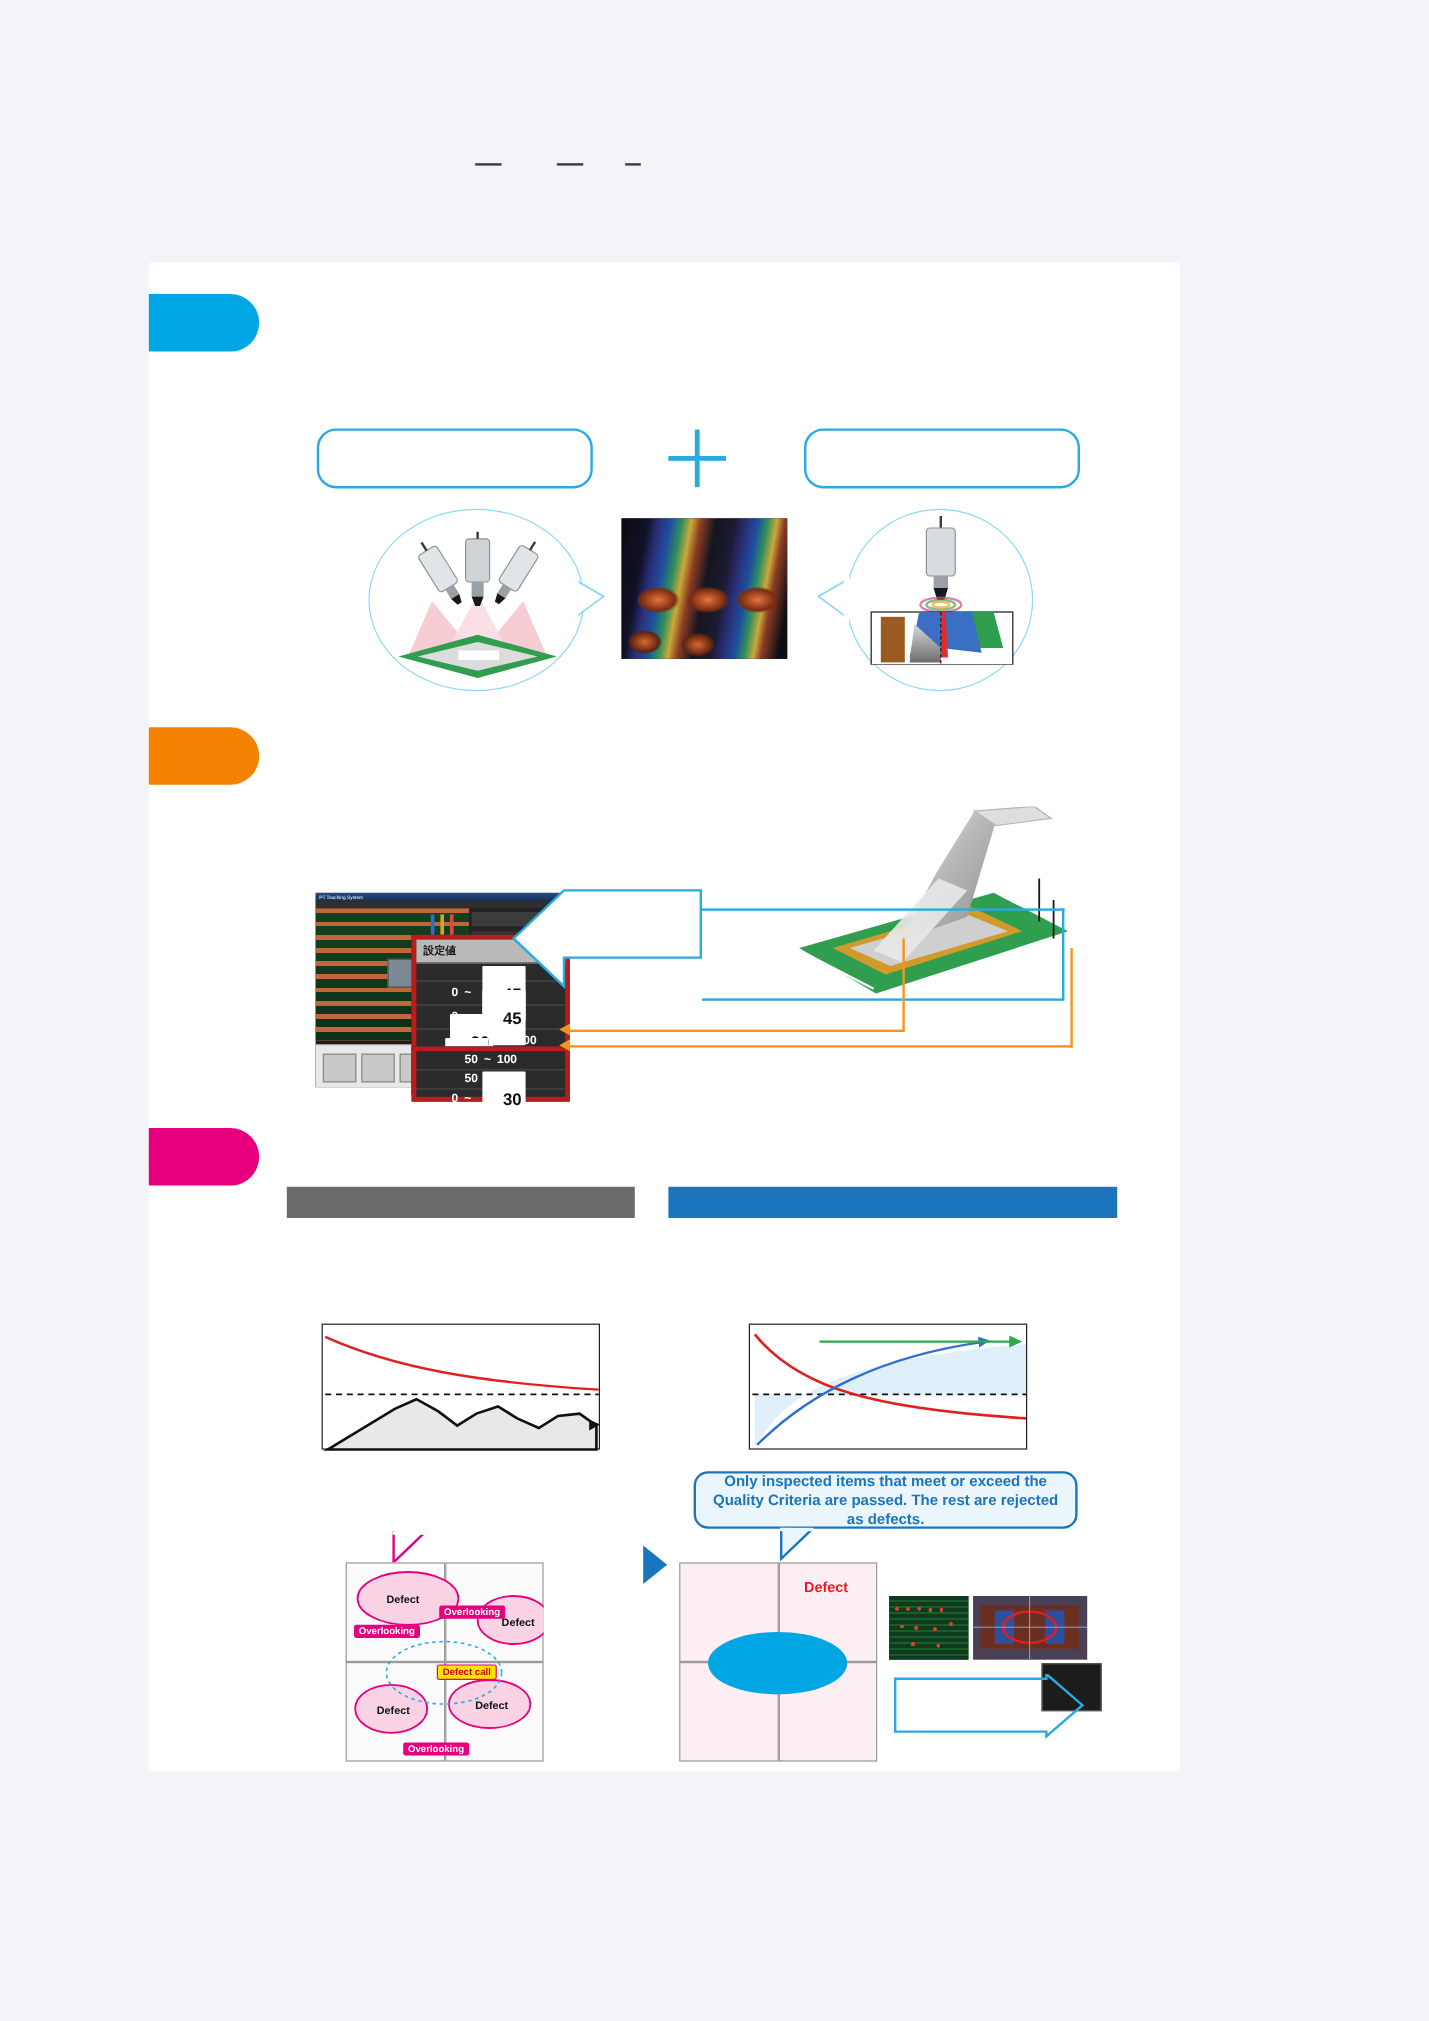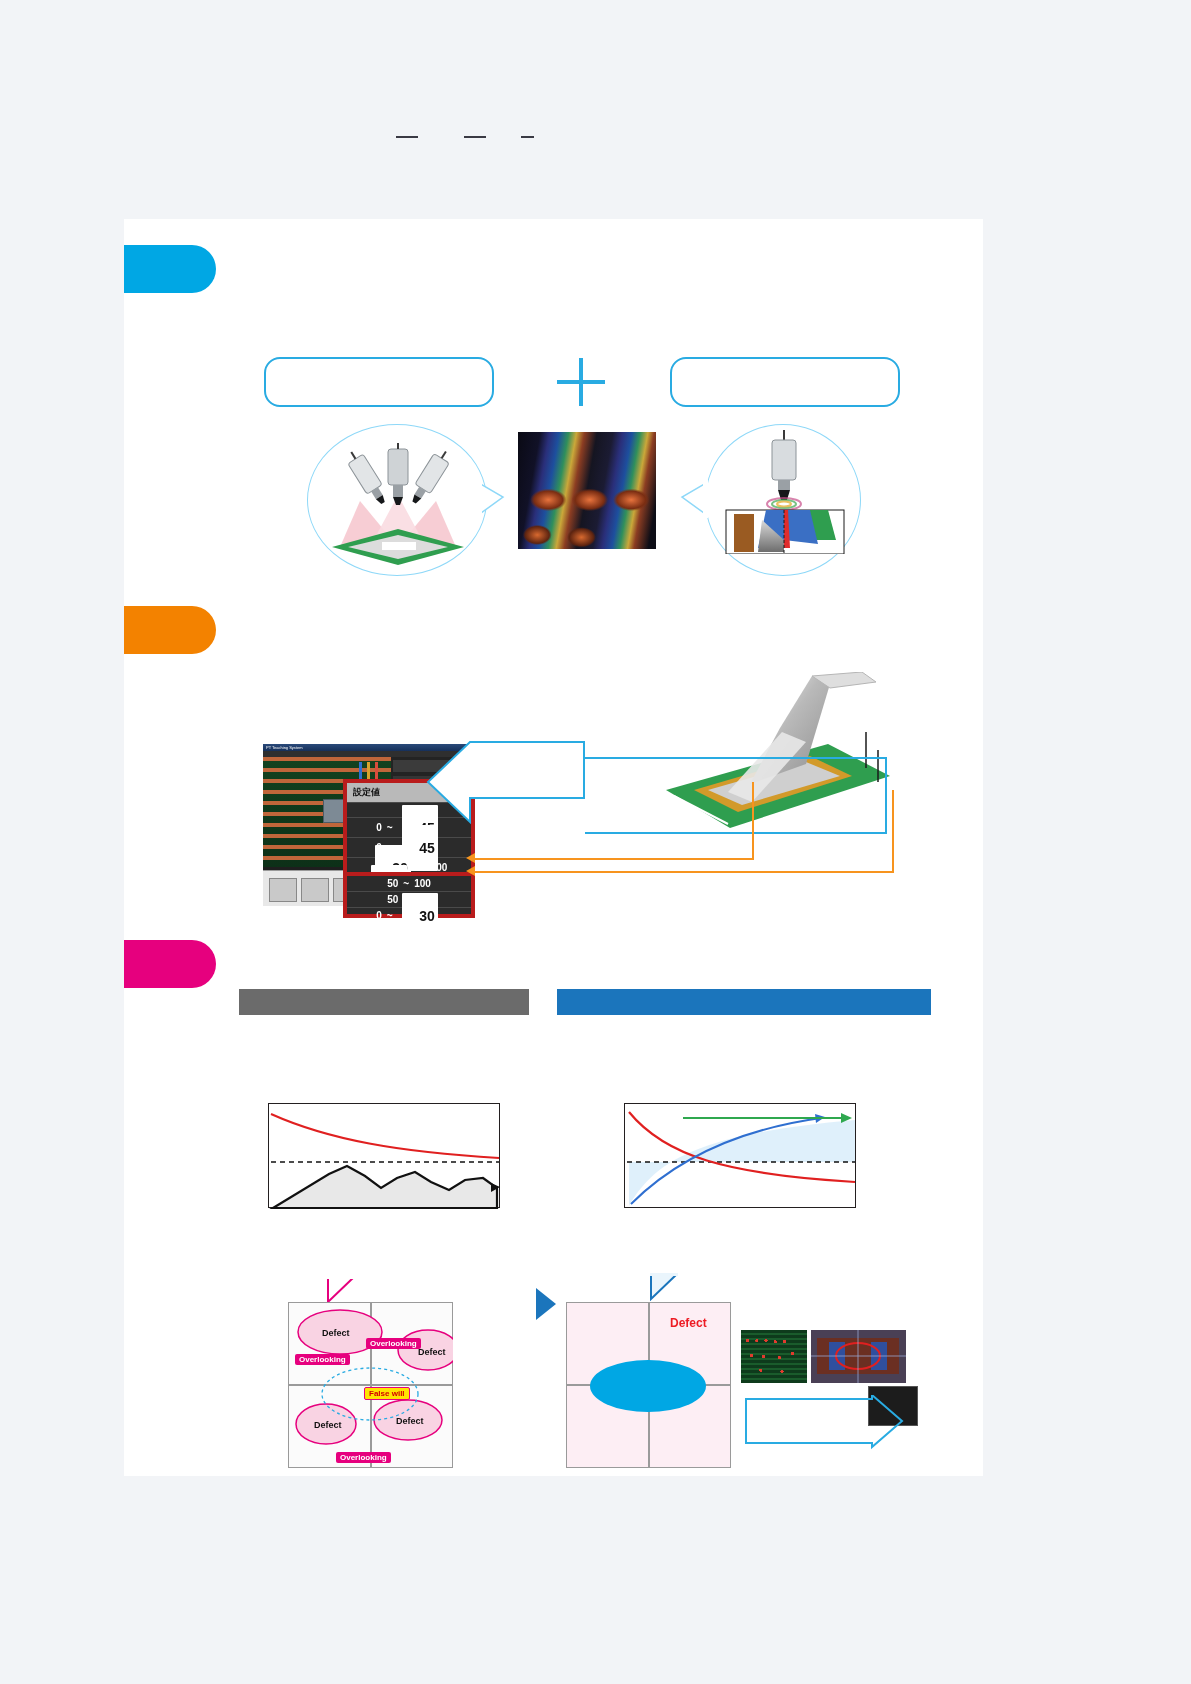--- a/index.html
+++ b/index.html
@@ -326,20 +326,23 @@
       <line x1="58" y1="14" x2="222" y2="14" stroke="#2fa84f" stroke-width="2"></line>
       <path d="M216,9 L227,14 L216,19" fill="#2fa84f"></path>
     </svg>
   </div>
 
   <svg style="position:absolute;left:326px;top:1276px;" width="34" height="28">
     <path d="M2,0 L2,26 L28,1" fill="#ffffff" stroke="#e6007e" stroke-width="2"></path>
     <rect x="1" y="0" width="28" height="3" fill="#ffffff"></rect>
   </svg>
 
+  <div class="callout blue" style="left:578px;top:1226px;width:320px;height:48px;">
+    <span>Only inspected items that meet or exceed the Quality Criteria are passed. The rest are rejected as defects.</span>
+  </div>
   <svg style="position:absolute;left:649px;top:1273px;" width="34" height="28">
     <path d="M2,0 L2,26 L28,1" fill="#eaf5fc" stroke="#1b75bc" stroke-width="2"></path>
     <rect x="1" y="0" width="28" height="3" fill="#eaf5fc"></rect>
   </svg>
 
   <div class="arrow-right" style="left:536px;top:1288px;"></div>
 
   <div class="quad" style="left:288px;top:1302px;width:165px;height:166px;background:#fbfbfb;">
     <div class="cellgrid">
       <div></div>
@@ -351,21 +354,21 @@
       <ellipse cx="52" cy="30" rx="42" ry="22" fill="#f9d3e3" stroke="#e6007e" stroke-width="1.5"></ellipse>
       <ellipse cx="140" cy="48" rx="30" ry="20" fill="#f9d3e3" stroke="#e6007e" stroke-width="1.5"></ellipse>
       <ellipse cx="38" cy="122" rx="30" ry="20" fill="#f9d3e3" stroke="#e6007e" stroke-width="1.5"></ellipse>
       <ellipse cx="120" cy="118" rx="34" ry="20" fill="#f9d3e3" stroke="#e6007e" stroke-width="1.5"></ellipse>
       <ellipse cx="82" cy="92" rx="48" ry="26" fill="none" stroke="#29abe2" stroke-width="1.3" stroke-dasharray="3,3"></ellipse>
     </svg>
     <span class="tag" style="left:30px;top:25px;background:transparent;color:#111;font-size:9px;">Defect</span>
     <span class="tag" style="left:78px;top:36px;background:#e6007e;">Overlooking</span>
     <span class="tag" style="left:126px;top:44px;background:transparent;color:#111;font-size:9px;">Defect</span>
     <span class="tag" style="left:7px;top:52px;background:#e6007e;">Overlooking</span>
-    <span class="tag" style="left:76px;top:85px;background:#ffe400;color:#d40000;border:1px solid #e6007e;">False will</span>
+    <span class="tag" style="left:76px;top:85px;background:#ffe400;color:#d40000;border:1px solid #e6007e;">Defect call</span>
     <span class="tag" style="left:22px;top:117px;background:transparent;color:#111;font-size:9px;">Defect</span>
     <span class="tag" style="left:104px;top:113px;background:transparent;color:#111;font-size:9px;">Defect</span>
     <span class="tag" style="left:48px;top:150px;background:#e6007e;">Overlooking</span>
   </div>
 
   <div class="quad" style="left:566px;top:1302px;width:165px;height:166px;background:#fdeef4;">
     <div class="cellgrid">
       <div></div>
       <div></div>
       <div></div>

